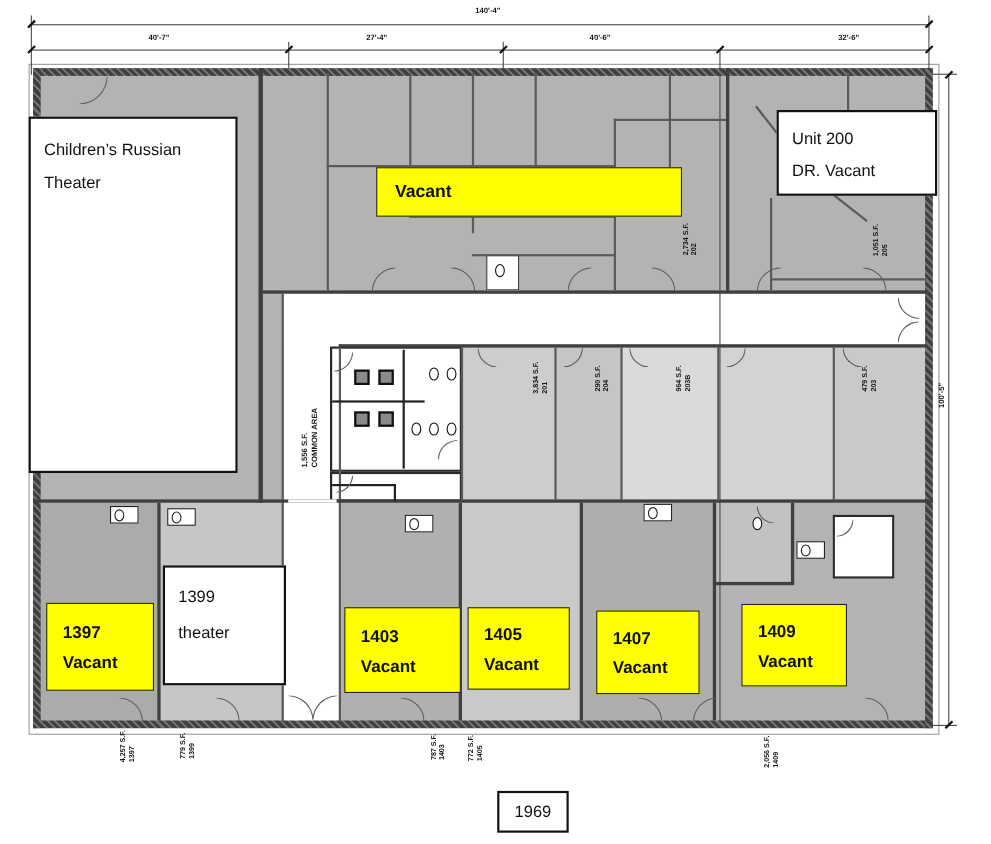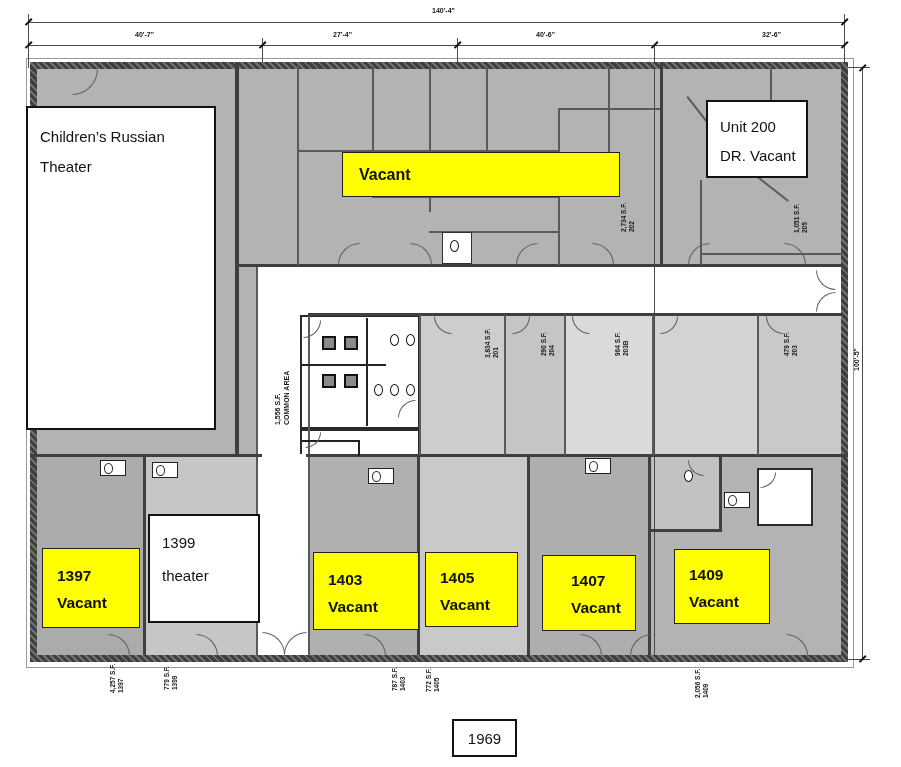--- a/index.html
+++ b/index.html
@@ -263,21 +263,21 @@
 
   <div class="wbox pad" style="left:26px;top:106px;width:190px;height:324px;line-height:30px;padding-top:14px;">
     <div>Children’s Russian</div>
     <div>Theater</div>
   </div>
 
   <div class="ybox" style="left:342px;top:152px;width:278px;height:45px;line-height:43px;padding-left:16px;font-size:16px;">
     <span>Vacant</span>
   </div>
 
-  <div class="wbox pad" style="left:706px;top:100px;width:102px;height:78px;">
+  <div class="wbox pad" style="left:706px;top:100px;width:146px;height:78px;">
     <div>Unit 200</div>
     <div>DR. Vacant</div>
   </div>
 
 
   <div class="wbox pad" style="left:148px;top:514px;width:112px;height:109px;line-height:33px;">
     <div>1399</div>
     <div>theater</div>
   </div>
 
@@ -286,21 +286,21 @@
     <div>Vacant</div>
   </div>
   <div class="ybox pad" style="left:313px;top:552px;width:106px;height:78px;padding-top:13px;padding-left:14px;">
     <div>1403</div>
     <div>Vacant</div>
   </div>
   <div class="ybox pad" style="left:425px;top:552px;width:93px;height:75px;padding-top:11px;padding-left:14px;">
     <div>1405</div>
     <div>Vacant</div>
   </div>
-  <div class="ybox pad" style="left:542px;top:555px;width:94px;height:76px;padding-top:11px;padding-left:28px;">
+  <div class="ybox pad" style="left:542px;top:555px;width:94px;height:76px;padding-top:11px;padding-left:14px;">
     <div>1407</div>
     <div>Vacant</div>
   </div>
   <div class="ybox pad" style="left:674px;top:549px;width:96px;height:75px;padding-top:11px;padding-left:14px;">
     <div>1409</div>
     <div>Vacant</div>
   </div>
 
   <div class="wbox" style="left:452px;top:719px;width:65px;height:38px;line-height:35px;text-align:center;">
     <span>1969</span>

